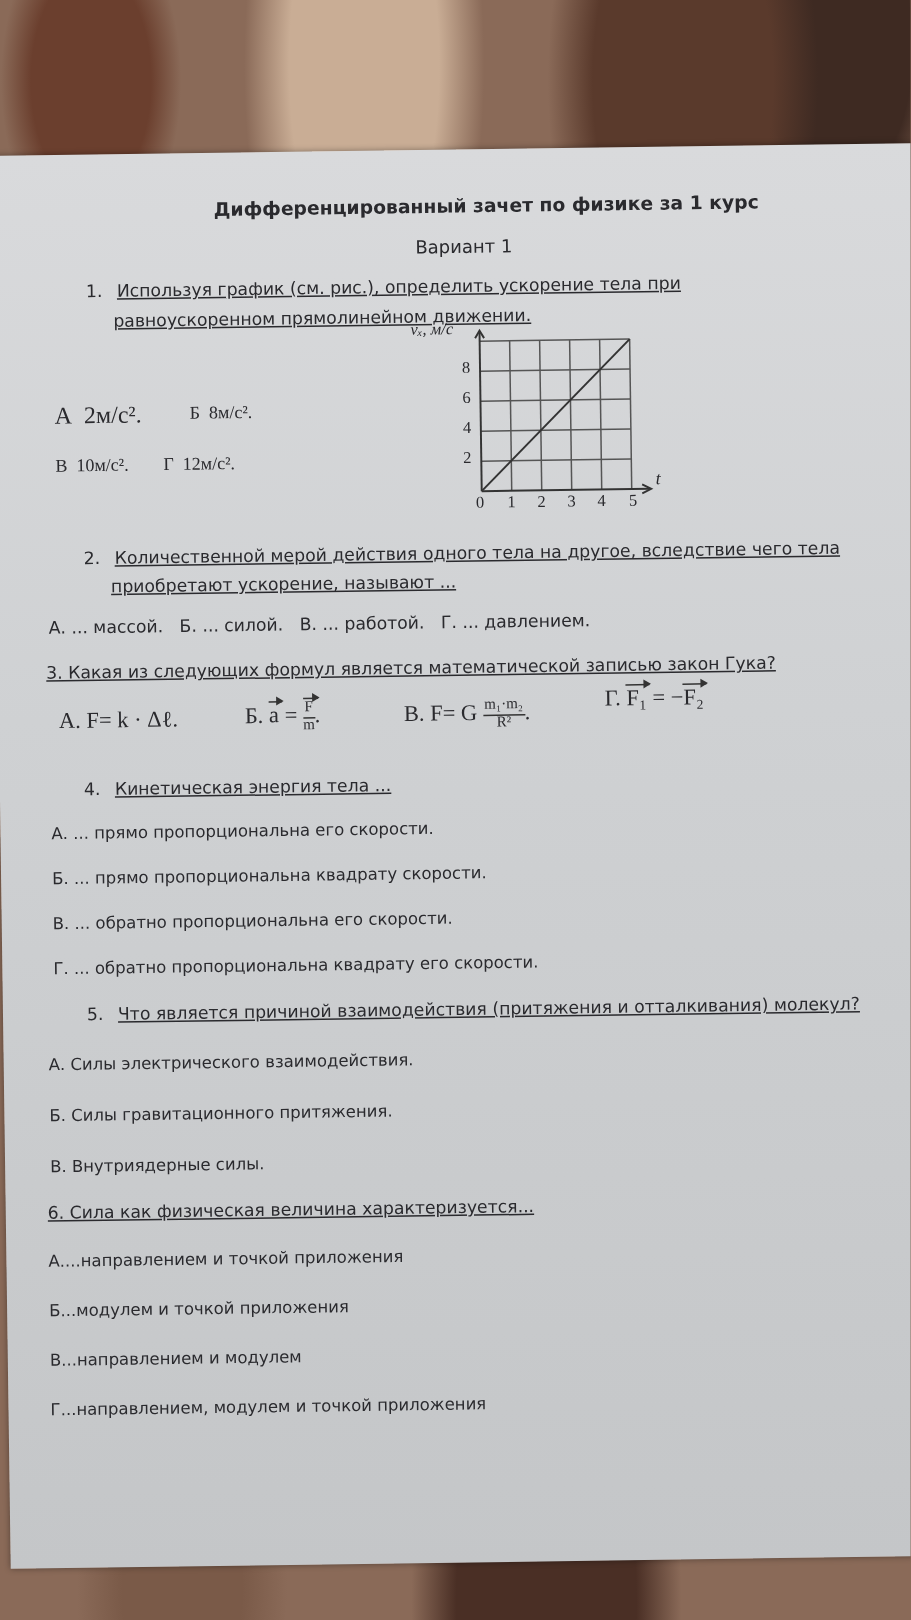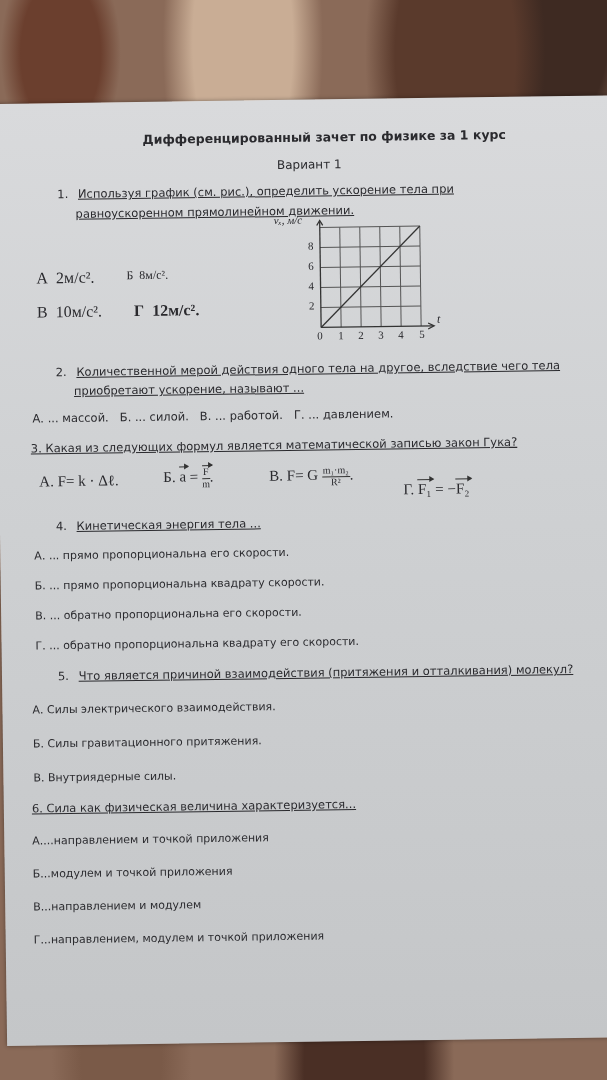--- a/index.html
+++ b/index.html
@@ -50,24 +50,24 @@
     <span class="u" style="margin-left:6px;">Используя график (см. рис.), определить ускорение тела при</span>
   </div>
   <div class="abs q u" style="left:80px; top:104px;">равноускоренном прямолинейном движении.</div>
 
   <div class="abs serif" style="left:40px; top:166px; font-size:16px;">
     <span>А</span>&nbsp;&nbsp;<span>2м/с².</span>
   </div>
   <div class="abs serif" style="left:130px; top:166px; font-size:12px;">
     <span>Б</span>&nbsp;&nbsp;<span>8м/с².</span>
   </div>
-  <div class="abs serif" style="left:40px; top:200px; font-size:16px;">
+  <div class="abs serif" style="left:40px; top:200px; font-size:12px;">
     <span>В</span>&nbsp;&nbsp;<span>10м/с².</span>
   </div>
-  <div class="abs serif" style="left:137px; top:200px; font-size:16px;font-weight:bold;">
+  <div class="abs serif" style="left:112px; top:200px; font-size:12px;">
     <span>Г</span>&nbsp;&nbsp;<span>12м/с².</span>
   </div>
 
   <div class="abs graph">
     <svg width="170" height="120" viewBox="0 0 170 120">
       <g stroke="#555" stroke-width="1" fill="none">
         <line x1="40" y1="10" x2="140" y2="10"></line>
         <line x1="40" y1="30" x2="140" y2="30"></line>
         <line x1="40" y1="50" x2="140" y2="50"></line>
         <line x1="40" y1="70" x2="140" y2="70"></line>
@@ -112,21 +112,21 @@
     <span>А.</span>&nbsp;<span>F= k · Δℓ.</span>
   </div>
   <div class="abs formula" style="left:164px; top:366px;">
     <span>Б.</span>&nbsp;<span class="vec">a</span> =
     <span class="frac"><span class="num vec">F</span><span class="den">m</span></span>.
   </div>
   <div class="abs formula" style="left:270px; top:366px;">
     <span>В.</span>&nbsp;<span>F= G</span>
     <span class="frac"><span class="num">m₁·m₂</span><span class="den">R²</span></span>.
   </div>
-  <div class="abs formula" style="left:404px; top:383px;text-align:center;">
+  <div class="abs formula" style="left:404px; top:360px;text-align:center;">
     <span>Г.</span>&nbsp;<span class="vec">F₁</span> = −<span class="vec">F₂</span>
   </div>
 
   <div class="abs q" style="left:56px; top:416px;">
     <span>4.</span>
     <span class="u" style="margin-left:6px;">Кинетическая энергия тела ...</span>
   </div>
   <div class="abs opt" style="left:34px; top:446px;">А. ... прямо пропорциональна его скорости.</div>
   <div class="abs opt" style="left:34px; top:476px;">Б. ... прямо пропорциональна квадрату скорости.</div>
   <div class="abs opt" style="left:34px; top:506px;">В. ... обратно пропорциональна его скорости.</div>

